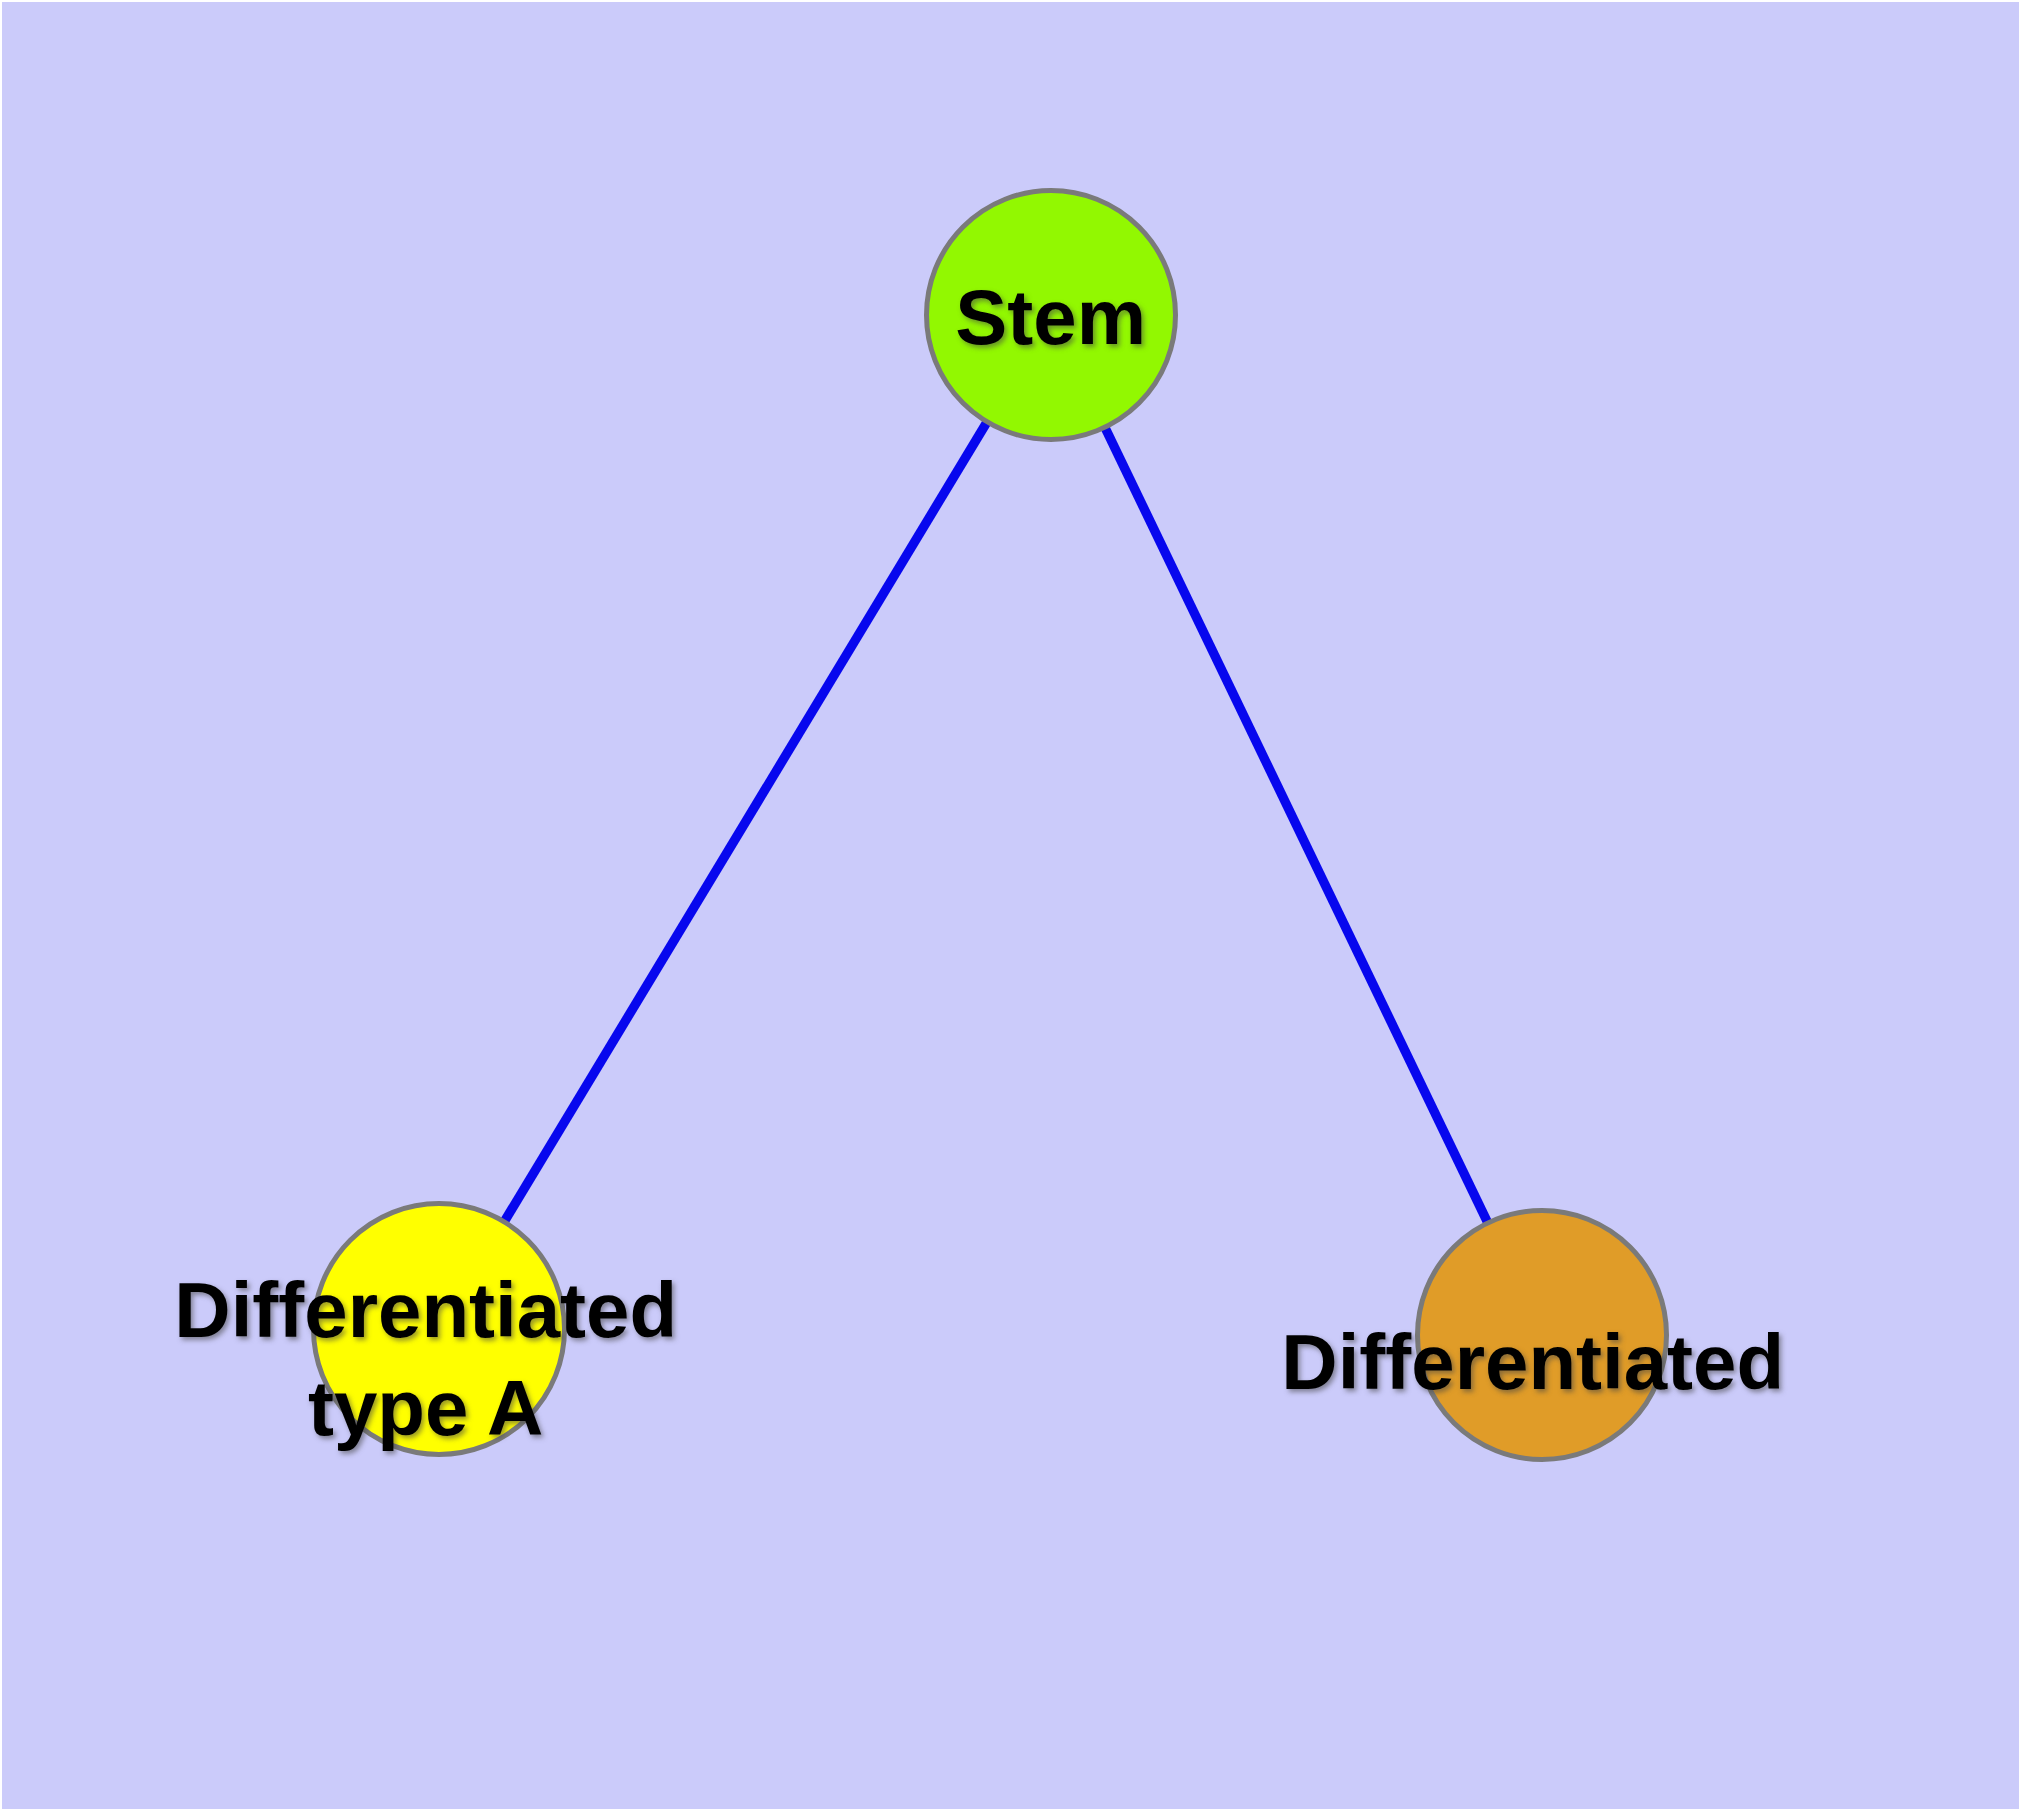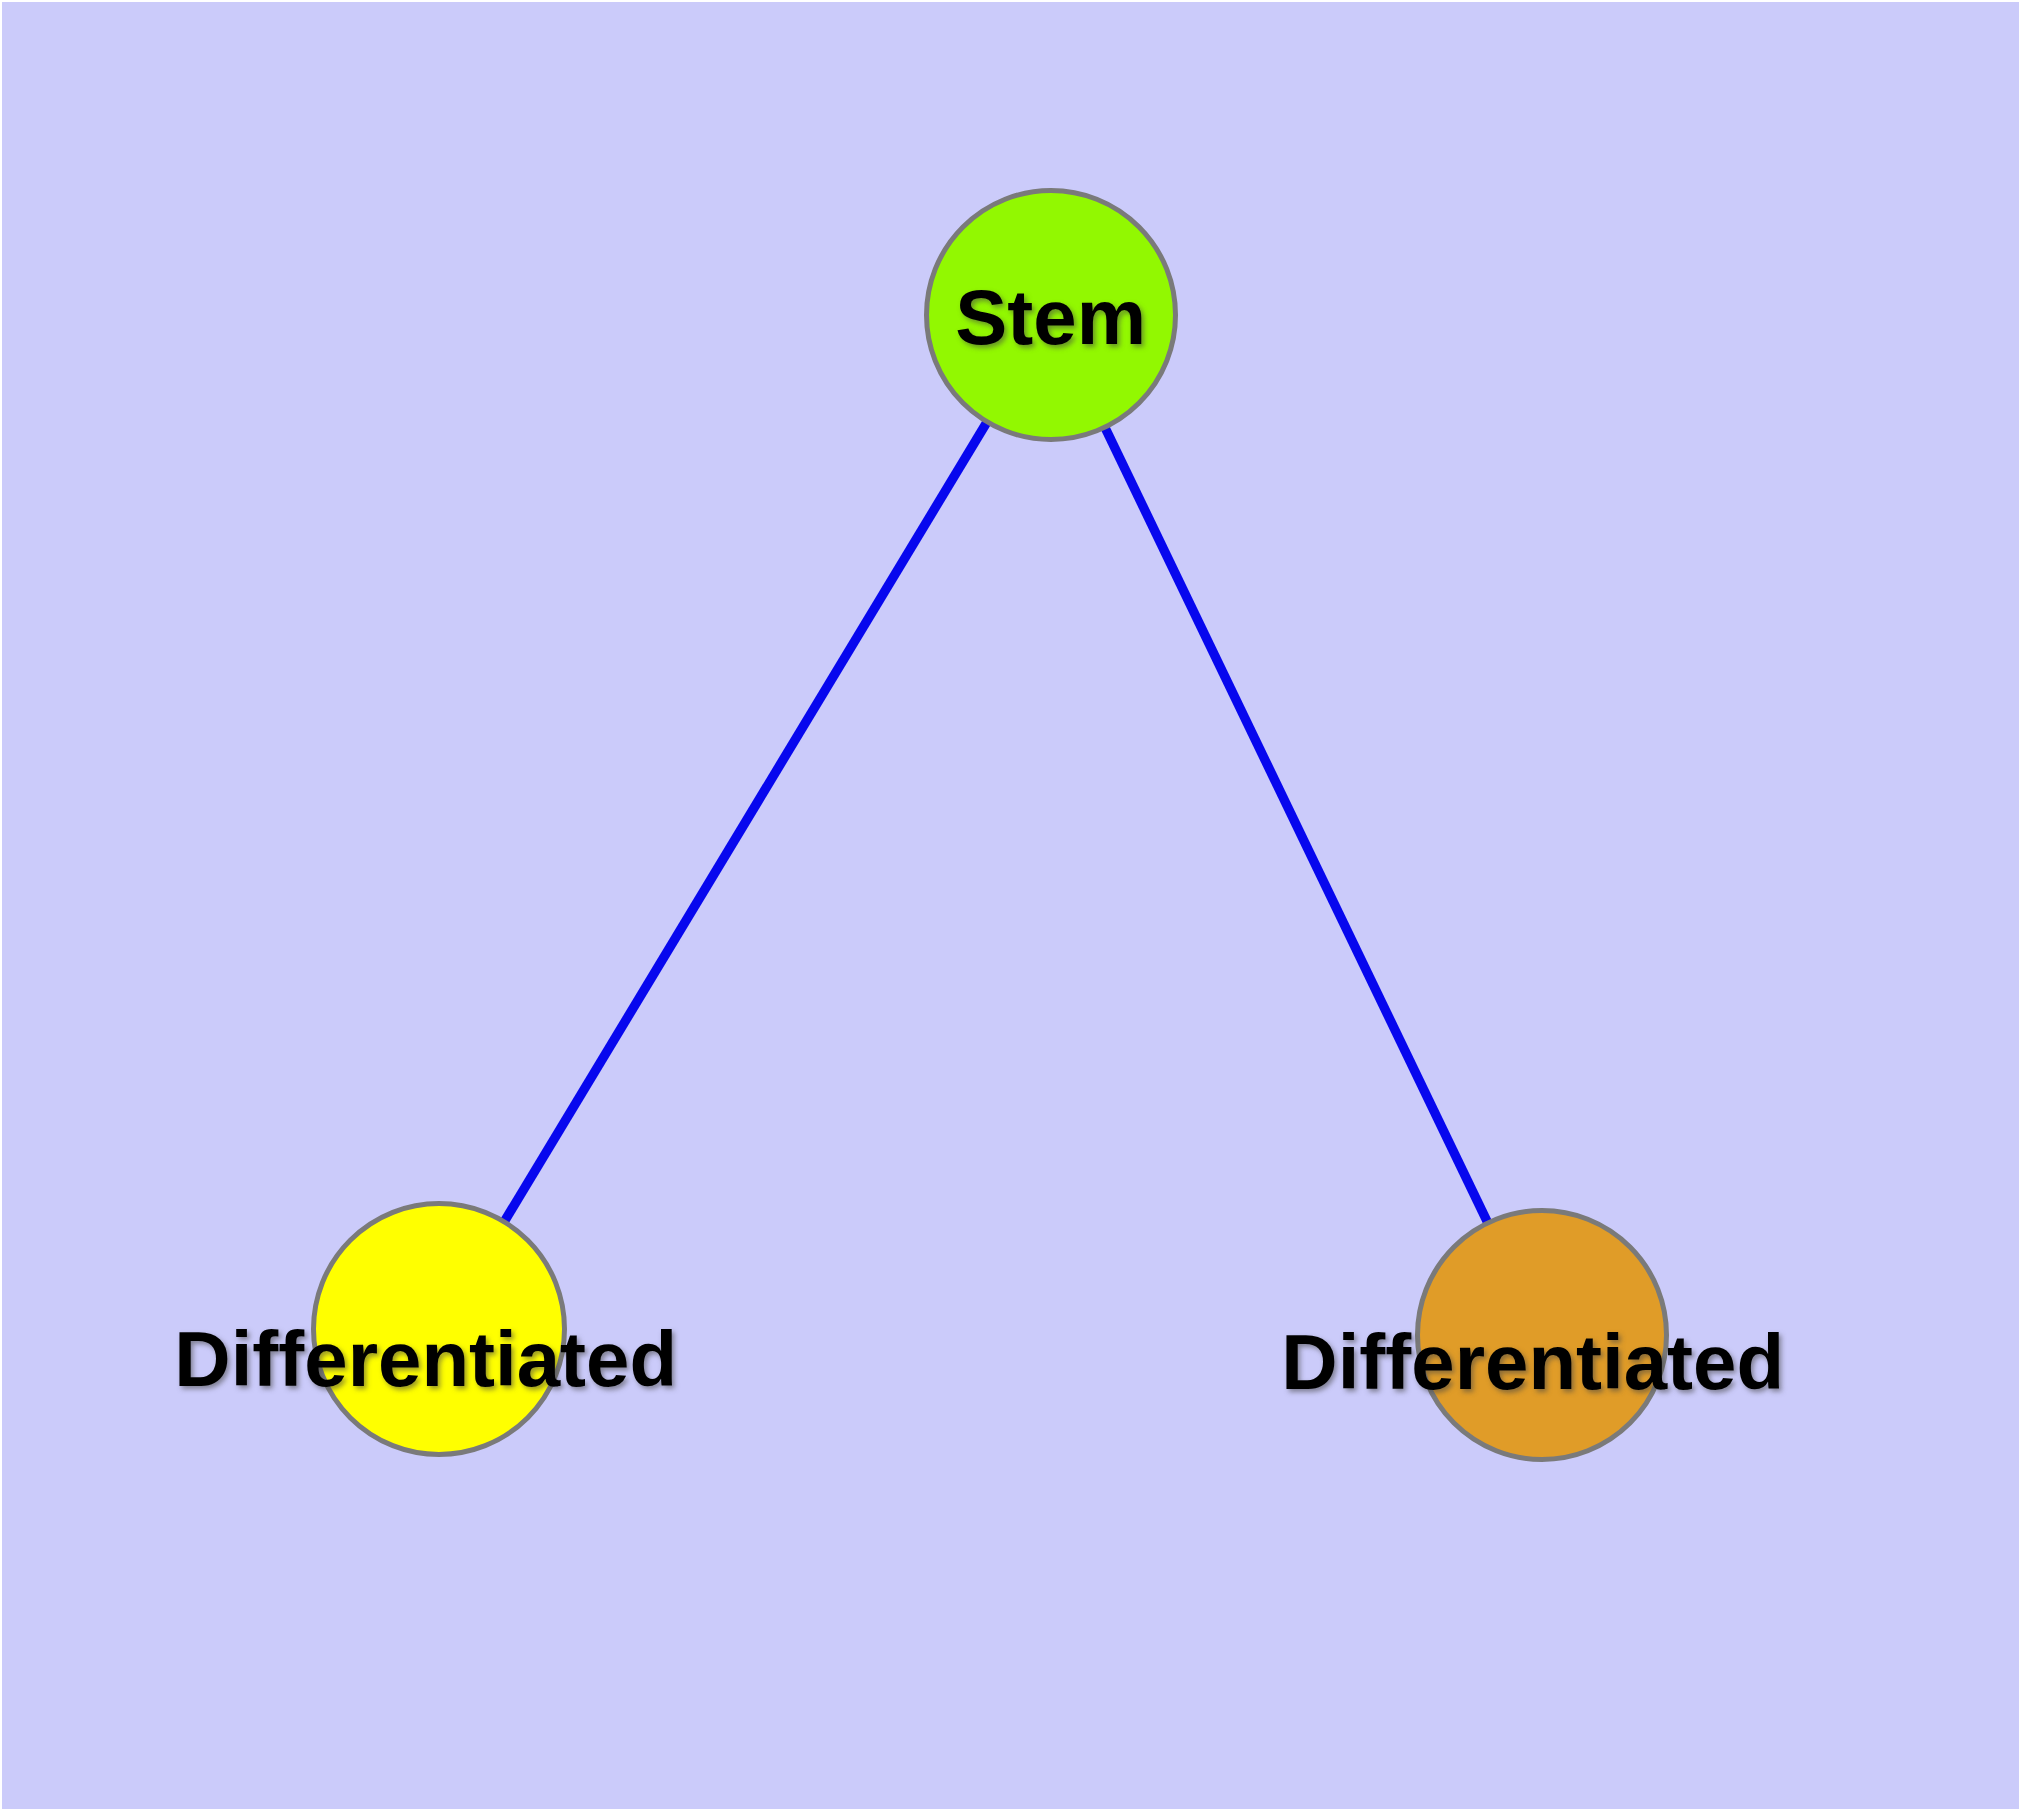--- a/index.html
+++ b/index.html
@@ -63,20 +63,21 @@
   <div class="node" style="left: 922px; top: 186px; width: 254px; height: 254px; background: rgb(146, 248, 1); border-color: rgb(122, 122, 122);"></div>
   <div class="node" style="left: 309px; top: 1199px; width: 256px; height: 256px; background: rgb(255, 255, 0); border-color: rgb(122, 122, 122);"></div>
   <div class="node" style="left: 1413px; top: 1206px; width: 254px; height: 254px; background: rgb(224, 156, 40); border-color: rgb(122, 122, 122);"></div>
 
   <div class="node-label" style="left: 1049px; top: 315px;">
     <span>Stem</span>
   </div>
 
   <div class="node-label" style="left: 424px; top: 1357px;">
     <span>Differentiated</span>
+    <span>type A</span>
   </div>
 
   <div class="node-label" style="left: 1531px; top: 1360px;">
     <span>Differentiated</span>
   </div>
 
 </div>
 
 
 </body></html>

